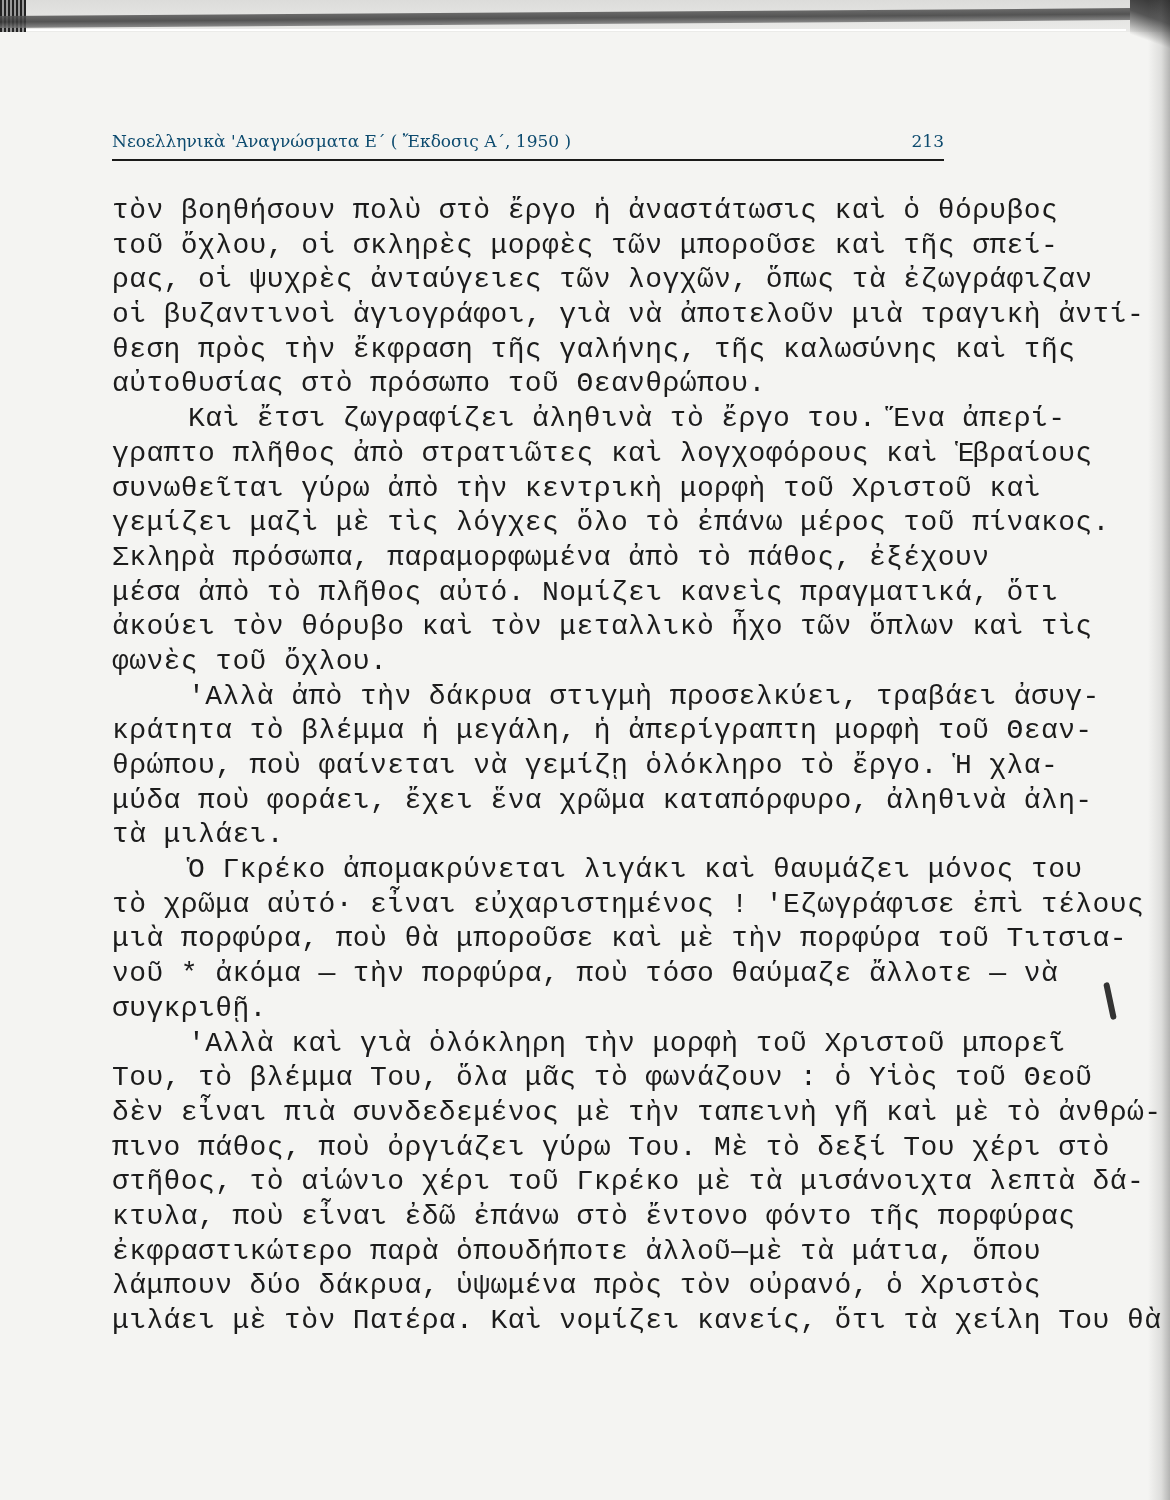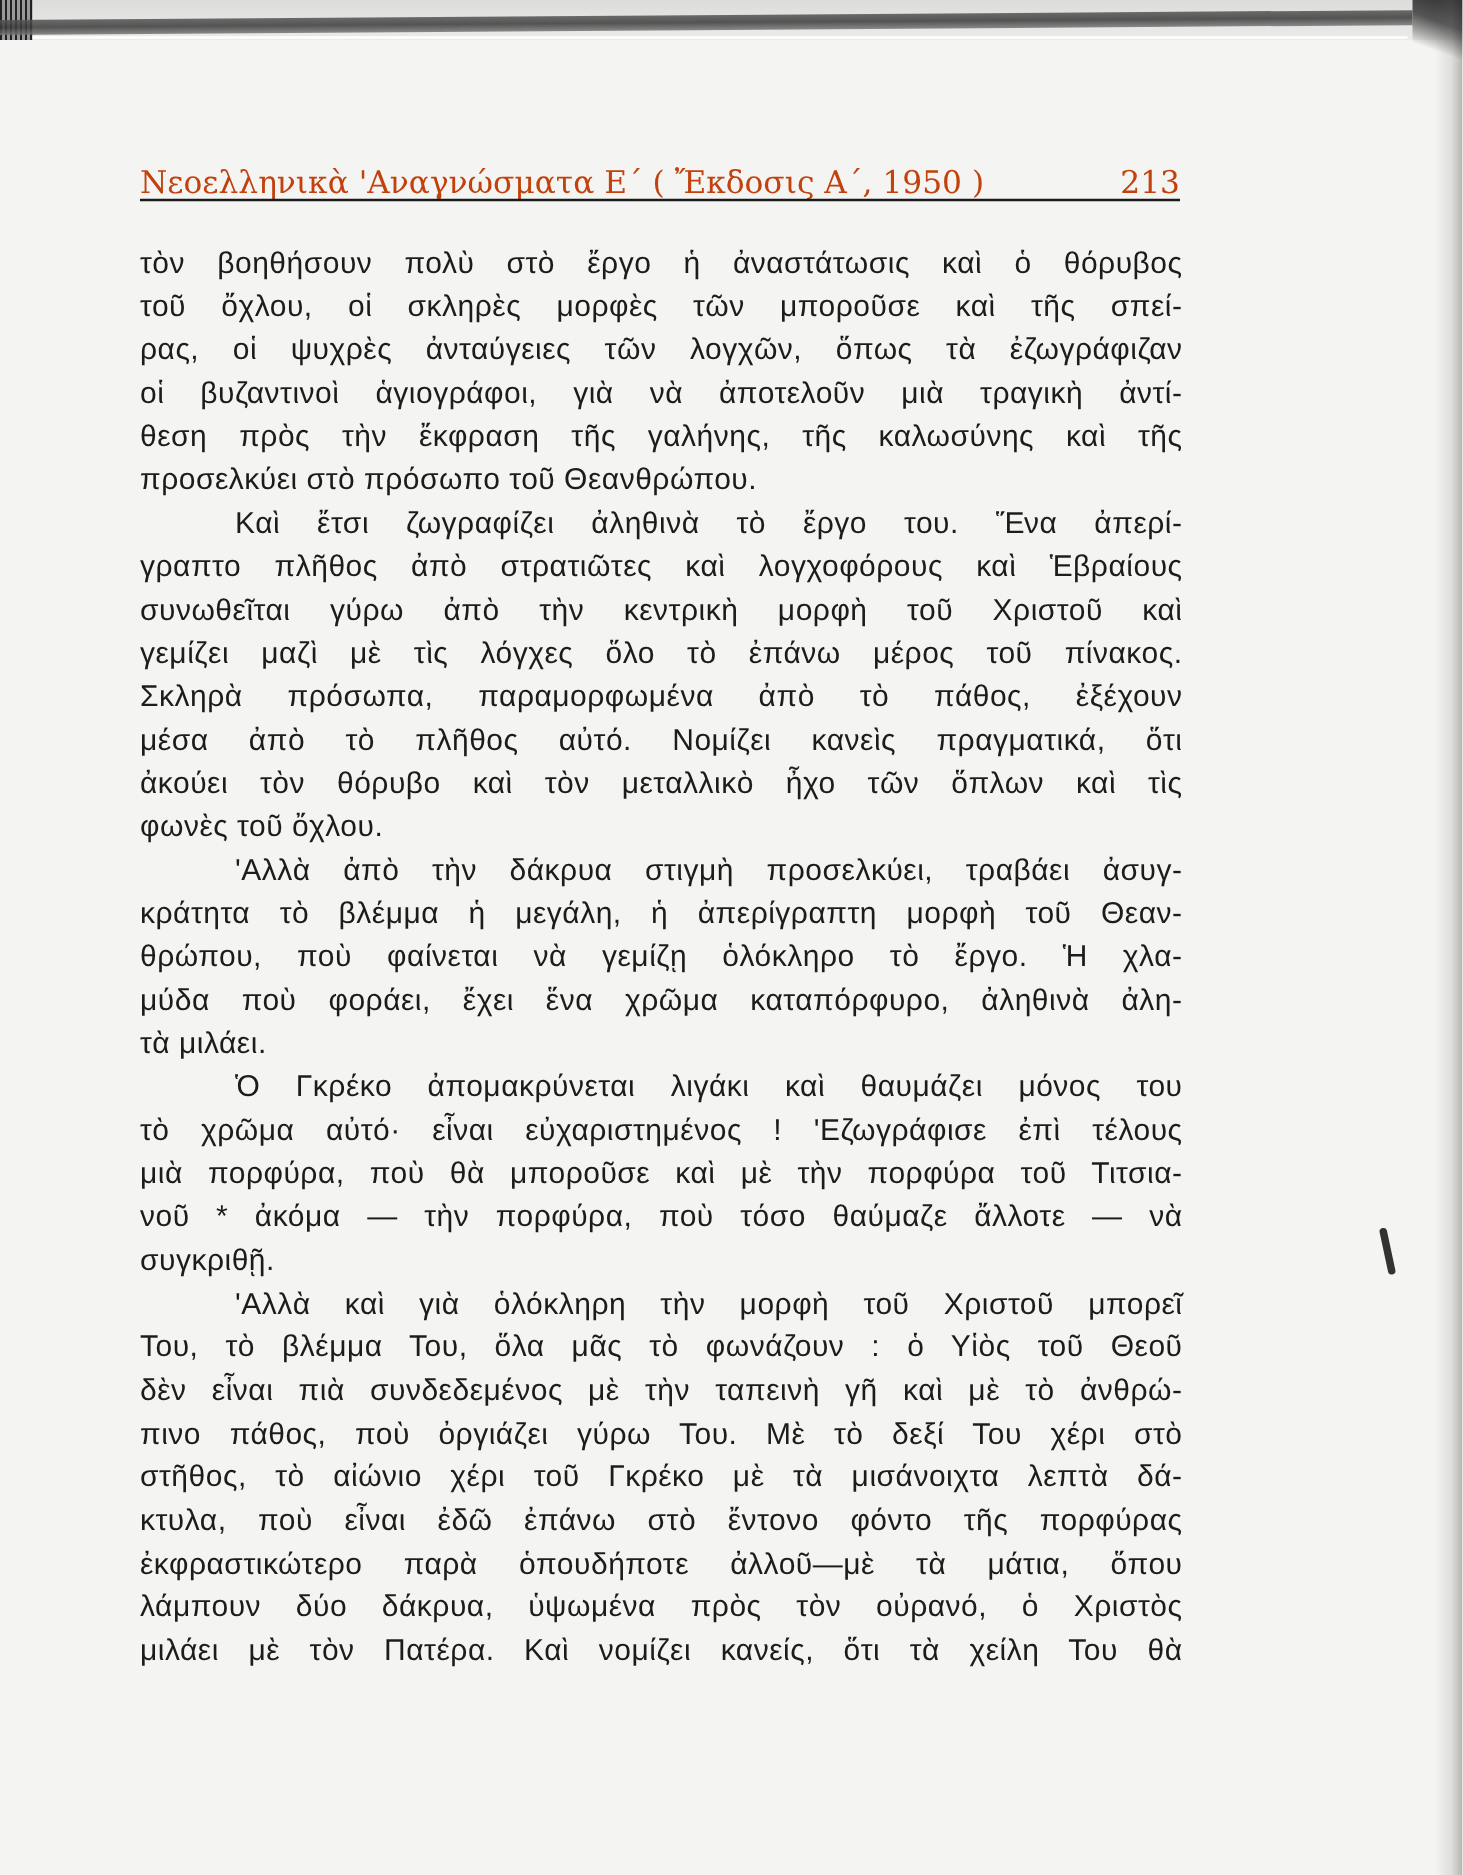--- a/index.html
+++ b/index.html
@@ -36,30 +36,30 @@
     position: absolute; right: 0; top: 0; width: 40px; height: 55px;
     background: linear-gradient(200deg, #2e2e2e 0%, #555 35%, rgba(200,200,200,0) 70%);
   }
   .margin-mark {
     position: absolute; left: 1107px; top: 982px; width: 6px; height: 38px;
     background: #333; border-radius: 3px; transform: rotate(-12deg);
   }
   .running-head {
     position: absolute; left: 112px; top: 131px; width: 832px;
     display: flex; justify-content: space-between; align-items: baseline;
-    font-family: "DejaVu Serif", serif; font-size: 25px; color: #c2410c;
+    font-family: "DejaVu Serif", serif; font-size: 17px; color: #0c4a6e;
   }
   .head-rule {
     position: absolute; left: 112px; top: 159px; width: 832px; height: 2px;
     background: #1a1a1a;
   }
   .body-text {
     position: absolute; left: 112px; top: 194px; width: 834px;
-    font-family: Liberation Sans, sans-serif;
-    font-size: 24px;
+    font-family: Liberation Mono, monospace;
+    font-size: 28px;
     line-height: 34.7px;
     letter-spacing: 0.4px;
     color: #1c1c1c;
   }
   .line {
     display: block;
     white-space: nowrap;
     text-align: justify;
     text-align-last: justify;
     height: 34.7px;
@@ -86,21 +86,21 @@
 <div class="head-rule"></div>
 
 <div class="body-text">
 
   <div>
     <span class="line">τὸν βοηθήσουν πολὺ στὸ ἔργο ἡ ἀναστάτωσις καὶ ὁ θόρυβος</span>
     <span class="line">τοῦ ὄχλου, οἱ σκληρὲς μορφὲς τῶν μποροῦσε καὶ τῆς σπεί-</span>
     <span class="line">ρας, οἱ ψυχρὲς ἀνταύγειες τῶν λογχῶν, ὅπως τὰ ἐζωγράφιζαν</span>
     <span class="line">οἱ βυζαντινοὶ ἁγιογράφοι, γιὰ νὰ ἀποτελοῦν μιὰ τραγικὴ ἀντί-</span>
     <span class="line">θεση πρὸς τὴν ἔκφραση τῆς γαλήνης, τῆς καλωσύνης καὶ τῆς</span>
-    <span class="line last">προσελκύει στὸ πρόσωπο τοῦ Θεανθρώπου.</span>
+    <span class="line last">αὐτοθυσίας στὸ πρόσωπο τοῦ Θεανθρώπου.</span>
   </div>
 
   <div>
     <span class="line indent">Καὶ ἔτσι ζωγραφίζει ἀληθινὰ τὸ ἔργο του. Ἕνα ἀπερί-</span>
     <span class="line">γραπτο πλῆθος ἀπὸ στρατιῶτες καὶ λογχοφόρους καὶ Ἑβραίους</span>
     <span class="line">συνωθεῖται γύρω ἀπὸ τὴν κεντρικὴ μορφὴ τοῦ Χριστοῦ καὶ</span>
     <span class="line">γεμίζει μαζὶ μὲ τὶς λόγχες ὅλο τὸ ἐπάνω μέρος τοῦ πίνακος.</span>
     <span class="line">Σκληρὰ πρόσωπα, παραμορφωμένα ἀπὸ τὸ πάθος, ἐξέχουν</span>
     <span class="line">μέσα ἀπὸ τὸ πλῆθος αὐτό. Νομίζει κανεὶς πραγματικά, ὅτι</span>
     <span class="line">ἀκούει τὸν θόρυβο καὶ τὸν μεταλλικὸ ἦχο τῶν ὅπλων καὶ τὶς</span>

